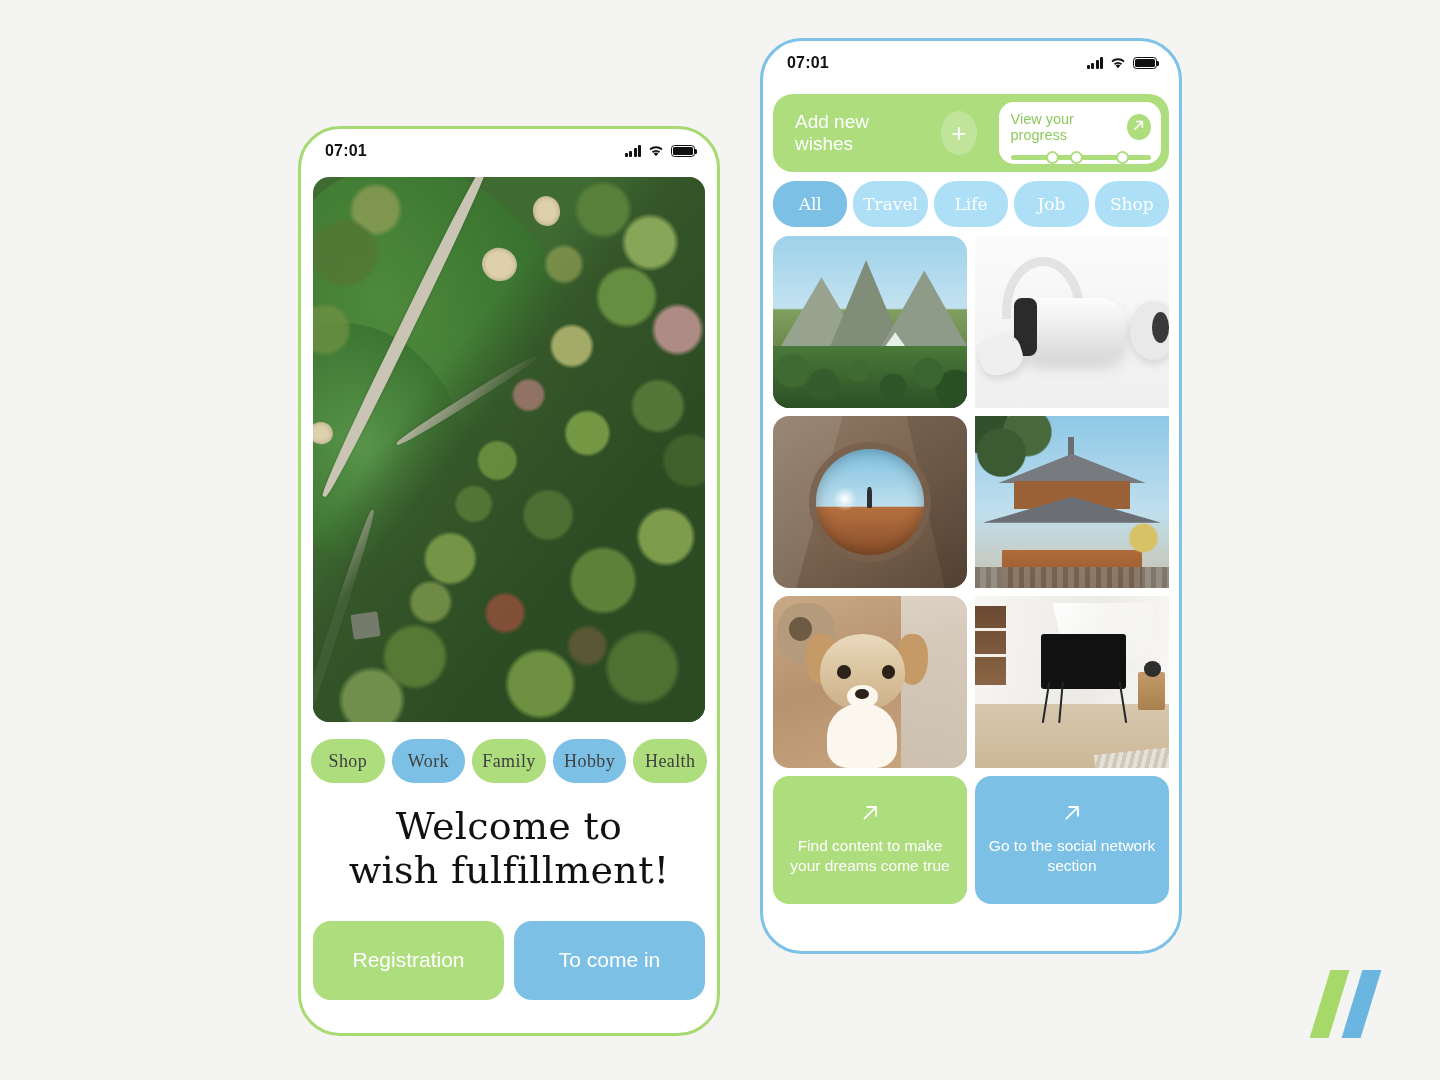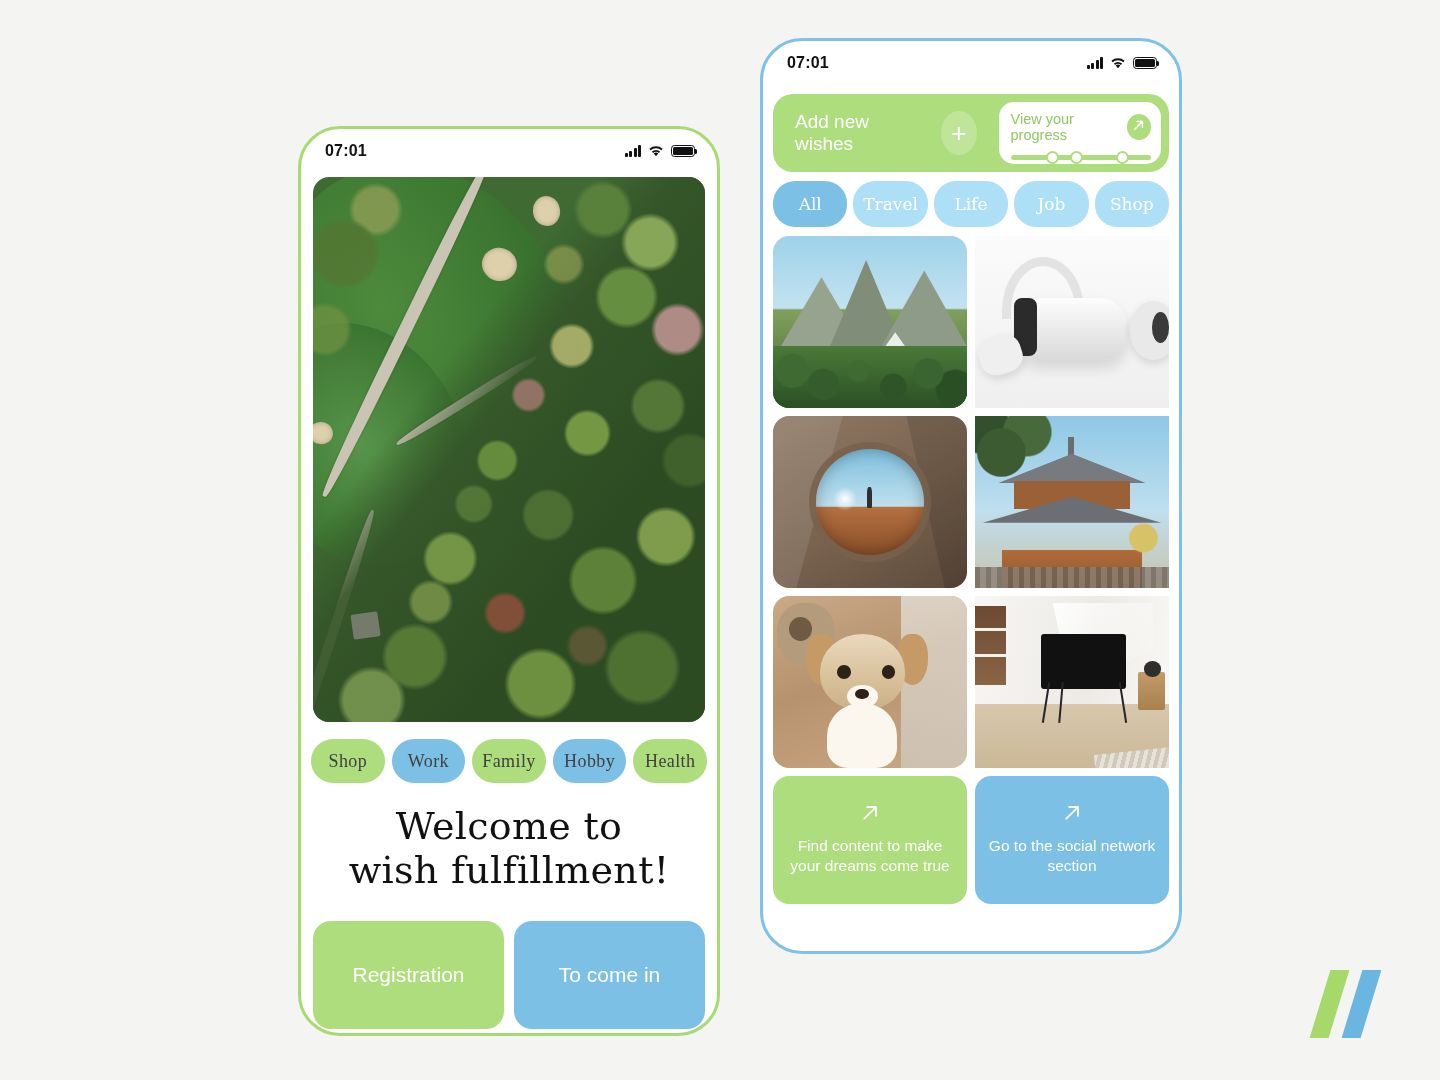--- a/index.html
+++ b/index.html
@@ -123,21 +123,21 @@
   .pill.green { background:#aedd7e; }
   .pill.blue  { background:#7dc0e6; }
 
   .welcome {
     text-align:center; margin-top:21px;
     font-family:"DejaVu Serif", serif; font-size:38px; line-height:1.17;
     color:#111; letter-spacing:.3px;
   }
   .cta-row { display:flex; gap:10px; padding:28px 12px 0 12px; }
   .cta {
-    flex:1; height:108px; border-radius:18px; color:#fff; font-size:21px;
+    flex:1; height:79px; border-radius:18px; color:#fff; font-size:21px;
     display:flex; align-items:center; justify-content:center;
   }
   .cta.green { background:#aedd7e; }
   .cta.blue  { background:#7dc0e6; }
 
   
   .rp-body { padding:0 10px; }
   .topbar { display:flex; gap:8px; align-items:center; margin-top:3px; }
   .back-btn {
     width:58px; height:58px; border-radius:17px; background:#7dc0e6;

